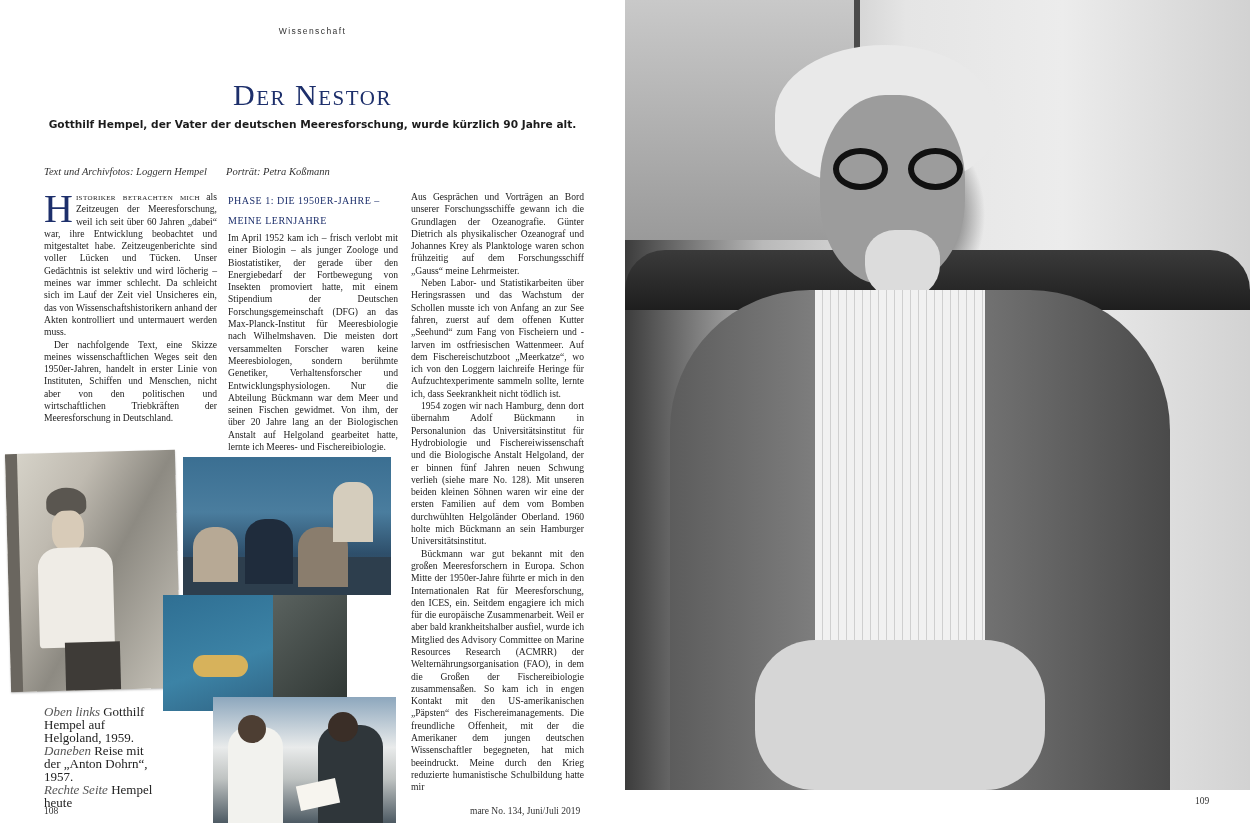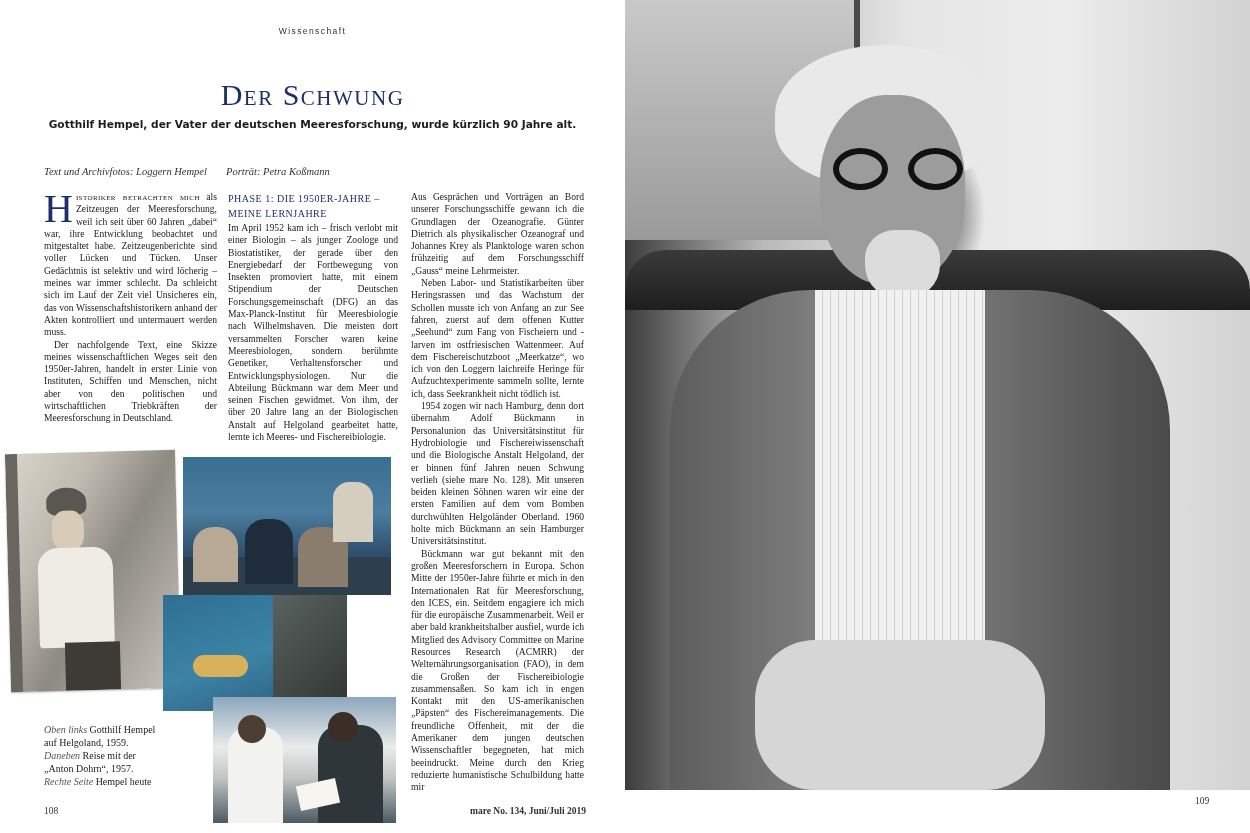--- a/index.html
+++ b/index.html
@@ -25,52 +25,52 @@
   .col { position: absolute; font-size: 9.6px; line-height: 12.3px; text-align: justify; color: #222; hyphens: auto; }
   .col p { margin-bottom: 0; text-indent: 0; }
   .col p + p { text-indent: 10px; }
   .col1 { left: 44px; top: 191px; width: 173px; }
   .col2 { left: 228px; top: 191px; width: 170px; }
   .col3 { left: 411px; top: 191px; width: 173px; }
 
   .dropcap { float: left; font-size: 40px; line-height: 34px; color: #1d2f6b; margin: 1px 3px 0 0; font-family: "Liberation Serif", serif; }
   .smallcaps { font-variant: small-caps; letter-spacing: 0.4px; }
 
-  .phase-head { font-family: "Liberation Serif", serif; color: #1d2f6b; font-size: 10px; line-height: 15px; letter-spacing: 0.5px; text-transform: uppercase; margin-bottom: 1px; text-align: left; }
+  .phase-head { font-family: "Liberation Serif", serif; color: #1d2f6b; font-size: 10px; line-height: 20px; letter-spacing: 0.5px; text-transform: uppercase; margin-bottom: 1px; text-align: left; }
 
   .photo { position: absolute; overflow: hidden; }
   .photo-1 { left: 8px; top: 452px; width: 170px; height: 238px; transform: rotate(-1.5deg);
     background: linear-gradient(120deg, #d9d6cc 0%, #bfbab0 30%, #8d8a82 55%, #c9c5bb 100%); box-shadow: 0 1px 2px rgba(0,0,0,0.25); }
   .photo-2 { left: 183px; top: 457px; width: 208px; height: 138px;
     background: linear-gradient(180deg, #3b6f92 0%, #4a7d9e 40%, #2e4f6b 70%, #3a4a58 100%); }
   .photo-3 { left: 163px; top: 595px; width: 184px; height: 116px;
     background: linear-gradient(160deg, #2f6f93 0%, #3c83a6 50%, #2a5675 100%); }
   .photo-4 { left: 213px; top: 697px; width: 183px; height: 126px;
     background: linear-gradient(180deg, #8da7bd 0%, #e9ebeb 40%, #bfc3c2 65%, #4d5a63 100%); }
   .photo-portrait { left: 0; top: 0; width: 625px; height: 790px;
     background:
       radial-gradient(ellipse 70px 90px at 290px 215px, #b9b9b9 0%, #8d8d8d 60%, rgba(0,0,0,0) 100%),
       radial-gradient(ellipse 200px 300px at 290px 560px, #7b7b7b 0%, #5a5a5a 60%, rgba(0,0,0,0) 100%),
       linear-gradient(90deg, #3c3c3c 0%, #b9b9b9 22%, #e5e5e5 45%, #ececec 70%, #d2d2d2 100%); }
   .shape { position: absolute; }
 
-  .caption { position: absolute; left: 44px; top: 723px; width: 118px; font-size: 10px; line-height: 13px; color: #222; }
+  .caption { position: absolute; left: 44px; top: 705px; width: 118px; font-size: 13px; line-height: 13px; color: #222; }
   .caption .lbl { font-style: italic; color: #555; }
 
   .folio { position: absolute; font-size: 9.5px; color: #333; }
   .folio-left { left: 44px; top: 806px; }
-  .folio-issue { left: 470px; top: 806px; font-weight: bold; }
+  .folio-issue { left: 470px; top: 806px; }
   .folio-right { left: 570px; top: 796px; }
 </style>
 </head>
 <body>
 
 <div class="page-left">
   <div class="section-label">Wissenschaft</div>
-  <div class="title">Der Schwung</div>
+  <div class="title">Der Nestor</div>
   <div class="subtitle">
     <div>Gotthilf Hempel, der Vater der deutschen Meeresforschung, wurde kürzlich 90 Jahre alt.</div>
   </div>
 
   <div class="credits credit-text">Text und Archivfotos: Loggern Hempel</div>
   <div class="credits credit-photo">Porträt: Petra Koßmann</div>
 
   <div class="col col1">
     <p><span class="dropcap">H</span><span class="smallcaps">istoriker betrachten mich</span><span> als Zeitzeugen der Meeresforschung, weil ich seit über 60 Jahren „dabei“ war, ihre Entwicklung beobachtet und mitgestaltet habe. Zeitzeugenberichte sind voller Lücken und Tücken. Unser Gedächtnis ist selektiv und wird löcherig – meines war immer schlecht. Da schleicht sich im Lauf der Zeit viel Unsicheres ein, das von Wissenschaftshistorikern anhand der Akten kontrolliert und untermauert werden muss.</span></p>
     <p>Der nachfolgende Text, eine Skizze meines wissenschaftlichen Weges seit den 1950er-Jahren, handelt in erster Linie von Instituten, Schiffen und Menschen, nicht aber von den politischen und wirtschaftlichen Triebkräften der Meeresforschung in Deutschland.</p>

